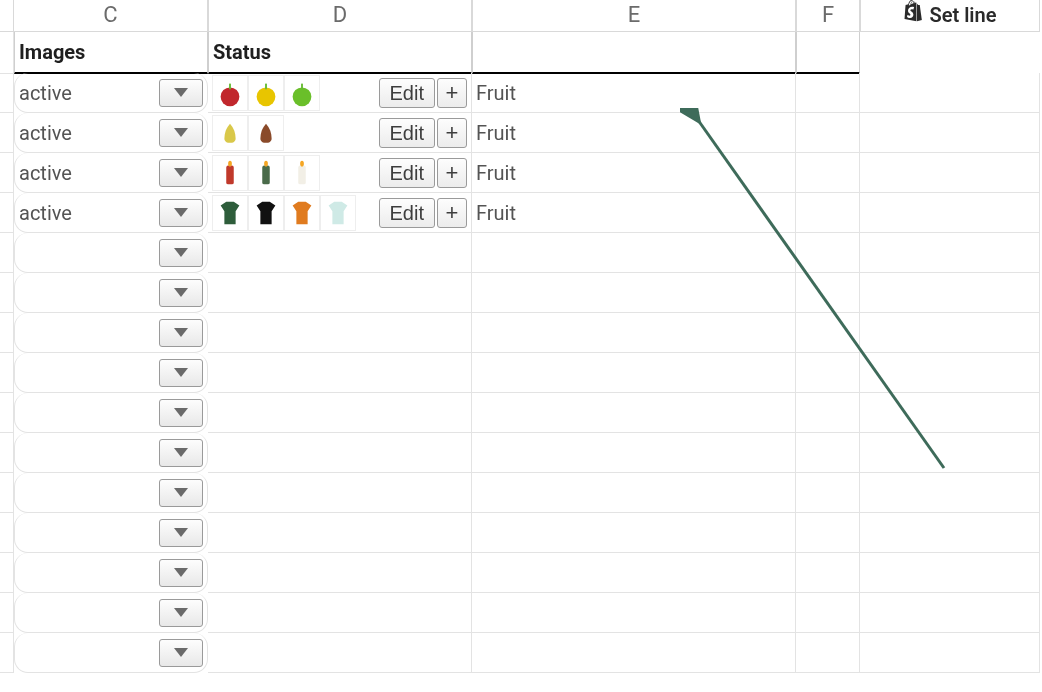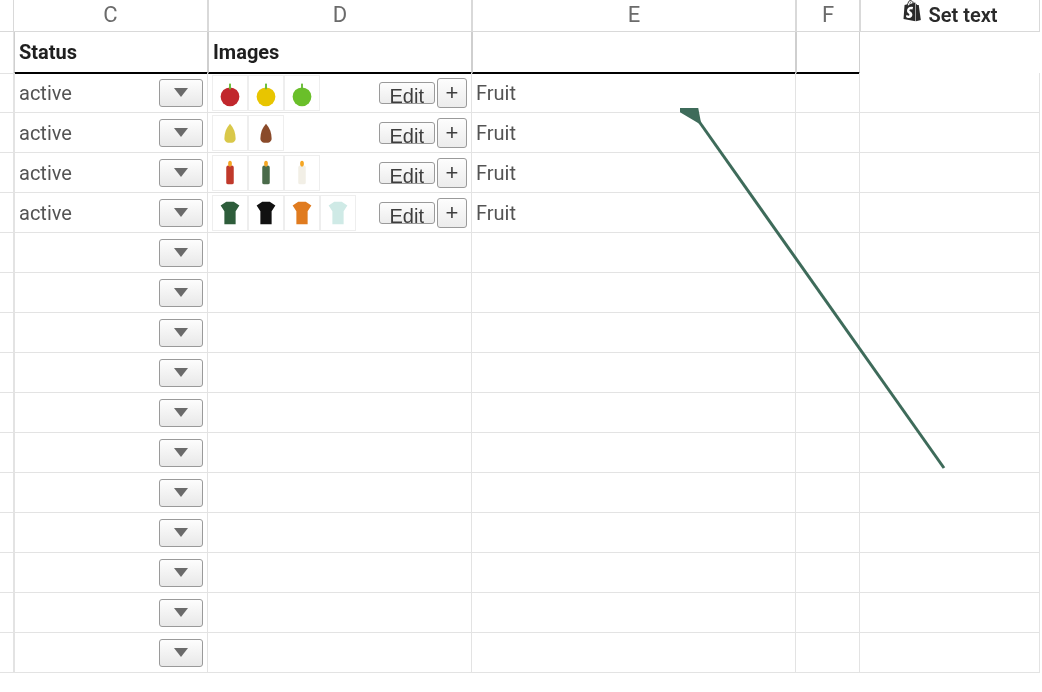--- a/index.html
+++ b/index.html
@@ -64,21 +64,21 @@
     border-left: none;
     height: 40px;
     padding: 0 4px;
     display: flex;
     align-items: center;
     color: #545454;
     font-size: 20px;
     position: relative;
     overflow: hidden;
   }
-  .cell.leftedge { border-left: 1px solid #e3e3e3; }
+  .cell.leftedge { border-left: 1px solid #e3e3e3; border-radius: 14px; }
   .rowstub { border-right: 1px solid #e3e3e3; border-bottom: 1px solid #e3e3e3; }
   .dropbtn {
     width: 44px;
     height: 28px;
     background: linear-gradient(to bottom,#fdfdfd,#e8e8e8);
     border: 1px solid #9a9a9a;
     border-radius: 3px;
     display: inline-flex;
     align-items: center;
     justify-content: center;
@@ -101,21 +101,21 @@
   .thumb {
     width: 36px; height: 36px;
     border: 1px solid #eee;
     display: inline-flex;
     align-items: center;
     justify-content: center;
     background: #fff;
   }
   .thumb svg { width: 30px; height: 30px; }
   .ebtn {
-    height: 22px;
+    height: 30px;
     padding: 0 10px;
     background: linear-gradient(to bottom,#fdfdfd,#ececec);
     border: 1px solid #9a9a9a;
     border-radius: 3px;
     font-size: 20px;
     color: #3d3d3d;
     line-height: 26px;
     cursor: pointer;
   }
   .plusbtn {
@@ -146,27 +146,27 @@
   <div class="colhdr">D</div>
   <div class="colhdr">E</div>
   <div class="colhdr">F</div>
   <div class="colhdr">
     <span class="setsync">
       <span>
         <svg viewBox="0 0 24 28">
             <path fill="#2a2a2a" d="M15.3 3.1c-.1 0-1.3.4-1.3.4s-.9-.9-1-1c-.3-.3-.9-.2-.9-.2s-.2.1-.6.2c-.3-1-1-2.5-2.6-2.5-1.7 0-3.6 2.1-4.2 5.3-1.5.5-2.5.8-2.6.8-.8.3-.8.3-.9 1.1C1.1 7.8 0 24.2 0 24.2l15.1 2.8V3.1zM10.7 4.5c-.8.3-1.7.5-2.5.8.5-1.9 1.4-3.3 2.3-3.6.2.6.3 1.5.2 2.8zm-1.3-3.4c.3 0 .5.1.7.2-1.2.6-2.3 2.3-2.8 5-0.7.2-1.3.4-1.9.6C6 3.5 7.6 1.1 9.4 1.1zm1.9 11.1s-1-.5-2.1-.5c-1.7 0-1.8 1.1-1.8 1.3 0 1.5 3.8 2.1 3.8 5.5 0 2.7-1.7 4.4-4 4.4-2.8 0-4.1-1.7-4.1-1.7l.7-2.4s1.4 1.2 2.6 1.2c.8 0 1.1-.6 1.1-1.1 0-2-3.1-2.1-3.1-5.2 0-2.6 1.9-5.1 5.6-5.1 1.5 0 2.2.4 2.2.4l-.9 2.7zM11.5 4.3c0-1.1-.1-1.9-.3-2.5.8.1 1.3 1 1.6 2.1-.4.1-.8.2-1.3.4zM15.8 27l6.3-1.6S19.4 6.9 19.4 6.7c0-.1-.1-.2-.2-.2s-1.9-.1-1.9-.1-1.1-1.1-1.5-1.5V27z"></path>
           </svg>
       </span>
-      <span>Set text</span>
+      <span>Set line</span>
     </span>
   </div>
 
   <div class="rowstub hdrstub"></div>
+  <div class="hdrcell">Images</div>
   <div class="hdrcell">Status</div>
-  <div class="hdrcell">Images</div>
   <div class="hdrcell"></div>
   <div class="hdrcell"></div>
 </div>
 
 <div id="rows" class="sheet" style="margin-top:-1px">
   <div class="rowstub"></div>
   <div class="cell leftedge">
     <span>active</span>
     <span class="dropbtn">
         <span class="tri"></span>

